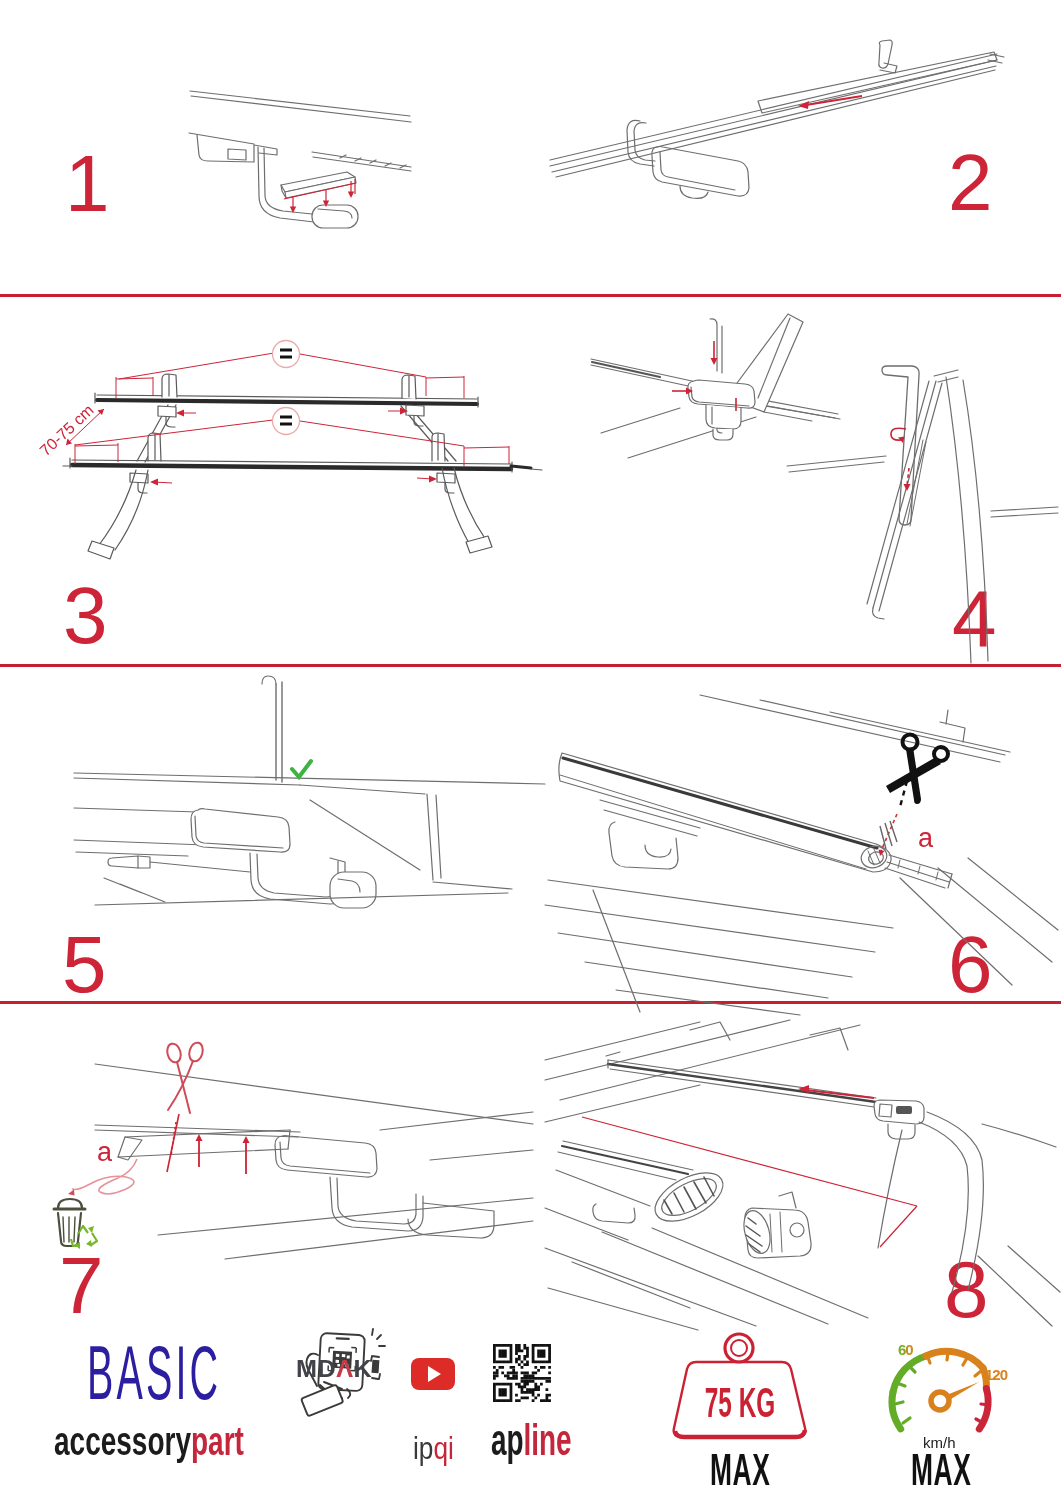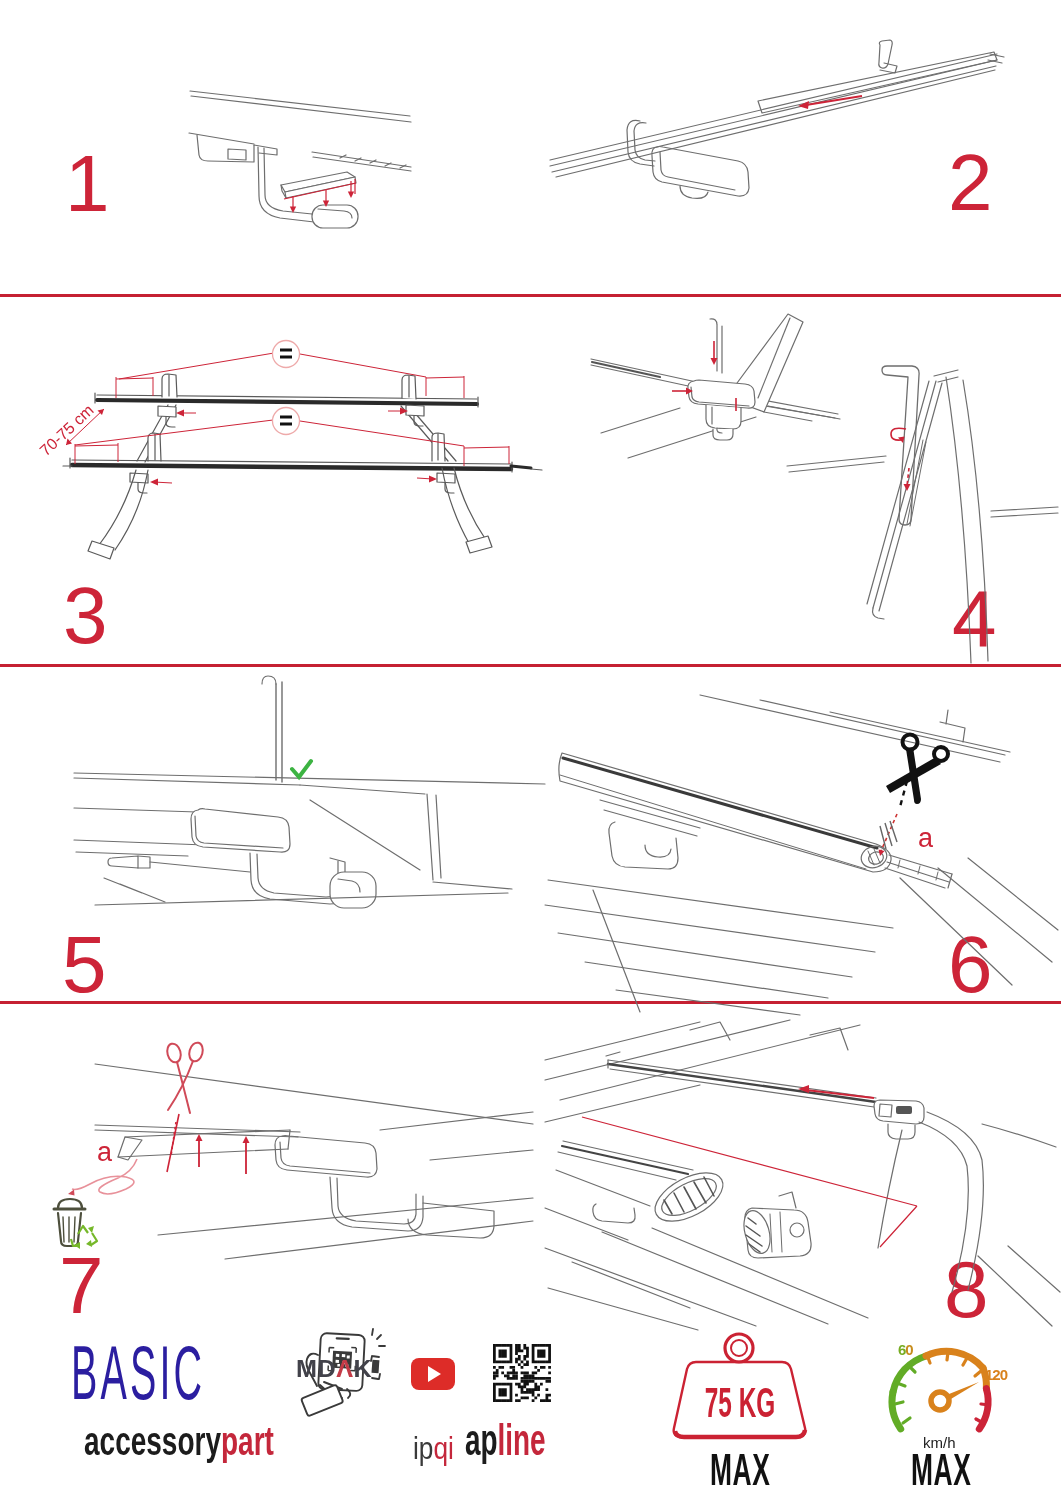--- a/index.html
+++ b/index.html
@@ -396,24 +396,24 @@
  <path d="M582,1117 L917,1206 M917,1206 L880,1247"></path>
  <path d="M806,1090 L874,1098" stroke-width="1.8"></path>
 </g>
 <g fill="#cd2438" stroke="none">
  <path d="M798,1089 l11,-4 l0,8 Z"></path>
 </g>
 </svg>
 <div class="lbl-a" style="left:918px;top:825px;">a</div>
 <div class="lbl-a" style="left:97px;top:1139px;">a</div>
 
-<div class="abs" style="left:71px;top:1335px;width:140px;">
+<div class="abs" style="left:87px;top:1335px;width:140px;">
  <span style="display:inline-block;font-size:76px;line-height:1;color:#2b1ea0;transform:scale(0.52,1.0);transform-origin:left top;letter-spacing:6px;white-space:nowrap;">BASIC</span>
 </div>
-<div class="abs" style="left:84px;top:1421px;">
+<div class="abs" style="left:54px;top:1421px;">
  <span style="display:inline-block;font-size:40px;line-height:1;font-weight:bold;color:#1c1c1c;transform:scale(0.70,1.0);transform-origin:left top;letter-spacing:0px;white-space:nowrap;">accessory<span style="color:#c4273b;">part</span></span>
 </div>
 <svg style="left:290px;top:1325px;" width="110" height="105" viewBox="0 0 110 105">
  <g stroke="#3a3a3a" stroke-width="1.9" fill="none" stroke-linejoin="round" stroke-linecap="round" transform="translate(31,8) rotate(3)">
   <rect x="0" y="0" width="44" height="56" rx="6" fill="#fff"></rect>
   <path d="M16,4.5 L28,4.5" stroke-width="2.2"></path>
  </g>
  <g stroke="#3a3a3a" fill="none" stroke-width="1.5" transform="translate(31,8) rotate(3)">
   <path d="M9,14 l5,0 M9,14 l0,5 M31,13 l5,0 M36,13 l0,5 M9,32 l0,5 M9,37 l5,0 M36,31 l0,5 M31,36 l5,0"></path>
   <rect x="13" y="17" width="19" height="17" fill="#3a3a3a" stroke="none"></rect>
@@ -442,21 +442,21 @@
 <svg style="left:405px;top:1352px;" width="60" height="45" viewBox="0 0 60 45">
  <rect x="6" y="6" width="44" height="32" rx="8" fill="#dd2c28"></rect>
  <path d="M23,14 L36,22 L23,30 Z" fill="#fff"></path>
 </svg>
 <div class="abs" style="left:413px;top:1432px;">
  <span style="display:inline-block;font-size:32px;line-height:1;color:#3a3a3a;transform:scale(0.82,1);transform-origin:left top;">ip<span style="color:#c4273b;">qi</span></span>
 </div>
 <svg style="left:480px;top:1330px;" width="100" height="90" viewBox="480 1330 100 90">
  <path d="M493.0,1344.0h2.76v2.76h-2.76zM495.8,1344.0h2.76v2.76h-2.76zM498.5,1344.0h2.76v2.76h-2.76zM501.3,1344.0h2.76v2.76h-2.76zM504.0,1344.0h2.76v2.76h-2.76zM506.8,1344.0h2.76v2.76h-2.76zM509.6,1344.0h2.76v2.76h-2.76zM515.1,1344.0h2.76v2.76h-2.76zM517.9,1344.0h2.76v2.76h-2.76zM523.4,1344.0h2.76v2.76h-2.76zM531.7,1344.0h2.76v2.76h-2.76zM534.4,1344.0h2.76v2.76h-2.76zM537.2,1344.0h2.76v2.76h-2.76zM540.0,1344.0h2.76v2.76h-2.76zM542.7,1344.0h2.76v2.76h-2.76zM545.5,1344.0h2.76v2.76h-2.76zM548.2,1344.0h2.76v2.76h-2.76zM493.0,1346.8h2.76v2.76h-2.76zM509.6,1346.8h2.76v2.76h-2.76zM515.1,1346.8h2.76v2.76h-2.76zM517.9,1346.8h2.76v2.76h-2.76zM523.4,1346.8h2.76v2.76h-2.76zM526.1,1346.8h2.76v2.76h-2.76zM531.7,1346.8h2.76v2.76h-2.76zM548.2,1346.8h2.76v2.76h-2.76zM493.0,1349.5h2.76v2.76h-2.76zM498.5,1349.5h2.76v2.76h-2.76zM501.3,1349.5h2.76v2.76h-2.76zM504.0,1349.5h2.76v2.76h-2.76zM509.6,1349.5h2.76v2.76h-2.76zM515.1,1349.5h2.76v2.76h-2.76zM517.9,1349.5h2.76v2.76h-2.76zM520.6,1349.5h2.76v2.76h-2.76zM526.1,1349.5h2.76v2.76h-2.76zM531.7,1349.5h2.76v2.76h-2.76zM537.2,1349.5h2.76v2.76h-2.76zM540.0,1349.5h2.76v2.76h-2.76zM542.7,1349.5h2.76v2.76h-2.76zM548.2,1349.5h2.76v2.76h-2.76zM493.0,1352.3h2.76v2.76h-2.76zM498.5,1352.3h2.76v2.76h-2.76zM501.3,1352.3h2.76v2.76h-2.76zM504.0,1352.3h2.76v2.76h-2.76zM509.6,1352.3h2.76v2.76h-2.76zM515.1,1352.3h2.76v2.76h-2.76zM526.1,1352.3h2.76v2.76h-2.76zM531.7,1352.3h2.76v2.76h-2.76zM537.2,1352.3h2.76v2.76h-2.76zM540.0,1352.3h2.76v2.76h-2.76zM542.7,1352.3h2.76v2.76h-2.76zM548.2,1352.3h2.76v2.76h-2.76zM493.0,1355.0h2.76v2.76h-2.76zM498.5,1355.0h2.76v2.76h-2.76zM501.3,1355.0h2.76v2.76h-2.76zM504.0,1355.0h2.76v2.76h-2.76zM509.6,1355.0h2.76v2.76h-2.76zM517.9,1355.0h2.76v2.76h-2.76zM523.4,1355.0h2.76v2.76h-2.76zM526.1,1355.0h2.76v2.76h-2.76zM531.7,1355.0h2.76v2.76h-2.76zM537.2,1355.0h2.76v2.76h-2.76zM540.0,1355.0h2.76v2.76h-2.76zM542.7,1355.0h2.76v2.76h-2.76zM548.2,1355.0h2.76v2.76h-2.76zM493.0,1357.8h2.76v2.76h-2.76zM509.6,1357.8h2.76v2.76h-2.76zM515.1,1357.8h2.76v2.76h-2.76zM517.9,1357.8h2.76v2.76h-2.76zM523.4,1357.8h2.76v2.76h-2.76zM531.7,1357.8h2.76v2.76h-2.76zM548.2,1357.8h2.76v2.76h-2.76zM493.0,1360.6h2.76v2.76h-2.76zM495.8,1360.6h2.76v2.76h-2.76zM498.5,1360.6h2.76v2.76h-2.76zM501.3,1360.6h2.76v2.76h-2.76zM504.0,1360.6h2.76v2.76h-2.76zM506.8,1360.6h2.76v2.76h-2.76zM509.6,1360.6h2.76v2.76h-2.76zM515.1,1360.6h2.76v2.76h-2.76zM520.6,1360.6h2.76v2.76h-2.76zM526.1,1360.6h2.76v2.76h-2.76zM531.7,1360.6h2.76v2.76h-2.76zM534.4,1360.6h2.76v2.76h-2.76zM537.2,1360.6h2.76v2.76h-2.76zM540.0,1360.6h2.76v2.76h-2.76zM542.7,1360.6h2.76v2.76h-2.76zM545.5,1360.6h2.76v2.76h-2.76zM548.2,1360.6h2.76v2.76h-2.76zM517.9,1363.3h2.76v2.76h-2.76zM523.4,1363.3h2.76v2.76h-2.76zM526.1,1363.3h2.76v2.76h-2.76zM493.0,1366.1h2.76v2.76h-2.76zM498.5,1366.1h2.76v2.76h-2.76zM501.3,1366.1h2.76v2.76h-2.76zM509.6,1366.1h2.76v2.76h-2.76zM512.3,1366.1h2.76v2.76h-2.76zM520.6,1366.1h2.76v2.76h-2.76zM534.4,1366.1h2.76v2.76h-2.76zM540.0,1366.1h2.76v2.76h-2.76zM542.7,1366.1h2.76v2.76h-2.76zM548.2,1366.1h2.76v2.76h-2.76zM495.8,1368.9h2.76v2.76h-2.76zM512.3,1368.9h2.76v2.76h-2.76zM537.2,1368.9h2.76v2.76h-2.76zM493.0,1371.6h2.76v2.76h-2.76zM495.8,1371.6h2.76v2.76h-2.76zM501.3,1371.6h2.76v2.76h-2.76zM506.8,1371.6h2.76v2.76h-2.76zM509.6,1371.6h2.76v2.76h-2.76zM512.3,1371.6h2.76v2.76h-2.76zM515.1,1371.6h2.76v2.76h-2.76zM520.6,1371.6h2.76v2.76h-2.76zM523.4,1371.6h2.76v2.76h-2.76zM526.1,1371.6h2.76v2.76h-2.76zM531.7,1371.6h2.76v2.76h-2.76zM534.4,1371.6h2.76v2.76h-2.76zM548.2,1371.6h2.76v2.76h-2.76zM493.0,1374.4h2.76v2.76h-2.76zM495.8,1374.4h2.76v2.76h-2.76zM504.0,1374.4h2.76v2.76h-2.76zM506.8,1374.4h2.76v2.76h-2.76zM512.3,1374.4h2.76v2.76h-2.76zM515.1,1374.4h2.76v2.76h-2.76zM523.4,1374.4h2.76v2.76h-2.76zM526.1,1374.4h2.76v2.76h-2.76zM528.9,1374.4h2.76v2.76h-2.76zM531.7,1374.4h2.76v2.76h-2.76zM493.0,1377.1h2.76v2.76h-2.76zM506.8,1377.1h2.76v2.76h-2.76zM509.6,1377.1h2.76v2.76h-2.76zM512.3,1377.1h2.76v2.76h-2.76zM515.1,1377.1h2.76v2.76h-2.76zM520.6,1377.1h2.76v2.76h-2.76zM523.4,1377.1h2.76v2.76h-2.76zM526.1,1377.1h2.76v2.76h-2.76zM528.9,1377.1h2.76v2.76h-2.76zM531.7,1377.1h2.76v2.76h-2.76zM534.4,1377.1h2.76v2.76h-2.76zM537.2,1377.1h2.76v2.76h-2.76zM540.0,1377.1h2.76v2.76h-2.76zM542.7,1377.1h2.76v2.76h-2.76zM545.5,1377.1h2.76v2.76h-2.76zM548.2,1377.1h2.76v2.76h-2.76zM520.6,1379.9h2.76v2.76h-2.76zM523.4,1379.9h2.76v2.76h-2.76zM526.1,1379.9h2.76v2.76h-2.76zM528.9,1379.9h2.76v2.76h-2.76zM531.7,1379.9h2.76v2.76h-2.76zM545.5,1379.9h2.76v2.76h-2.76zM548.2,1379.9h2.76v2.76h-2.76zM493.0,1382.7h2.76v2.76h-2.76zM495.8,1382.7h2.76v2.76h-2.76zM498.5,1382.7h2.76v2.76h-2.76zM501.3,1382.7h2.76v2.76h-2.76zM504.0,1382.7h2.76v2.76h-2.76zM506.8,1382.7h2.76v2.76h-2.76zM509.6,1382.7h2.76v2.76h-2.76zM515.1,1382.7h2.76v2.76h-2.76zM517.9,1382.7h2.76v2.76h-2.76zM523.4,1382.7h2.76v2.76h-2.76zM526.1,1382.7h2.76v2.76h-2.76zM534.4,1382.7h2.76v2.76h-2.76zM540.0,1382.7h2.76v2.76h-2.76zM493.0,1385.4h2.76v2.76h-2.76zM509.6,1385.4h2.76v2.76h-2.76zM517.9,1385.4h2.76v2.76h-2.76zM520.6,1385.4h2.76v2.76h-2.76zM523.4,1385.4h2.76v2.76h-2.76zM534.4,1385.4h2.76v2.76h-2.76zM537.2,1385.4h2.76v2.76h-2.76zM493.0,1388.2h2.76v2.76h-2.76zM498.5,1388.2h2.76v2.76h-2.76zM501.3,1388.2h2.76v2.76h-2.76zM504.0,1388.2h2.76v2.76h-2.76zM509.6,1388.2h2.76v2.76h-2.76zM520.6,1388.2h2.76v2.76h-2.76zM526.1,1388.2h2.76v2.76h-2.76zM528.9,1388.2h2.76v2.76h-2.76zM531.7,1388.2h2.76v2.76h-2.76zM534.4,1388.2h2.76v2.76h-2.76zM537.2,1388.2h2.76v2.76h-2.76zM545.5,1388.2h2.76v2.76h-2.76zM493.0,1391.0h2.76v2.76h-2.76zM498.5,1391.0h2.76v2.76h-2.76zM501.3,1391.0h2.76v2.76h-2.76zM504.0,1391.0h2.76v2.76h-2.76zM509.6,1391.0h2.76v2.76h-2.76zM520.6,1391.0h2.76v2.76h-2.76zM523.4,1391.0h2.76v2.76h-2.76zM526.1,1391.0h2.76v2.76h-2.76zM528.9,1391.0h2.76v2.76h-2.76zM531.7,1391.0h2.76v2.76h-2.76zM493.0,1393.7h2.76v2.76h-2.76zM498.5,1393.7h2.76v2.76h-2.76zM501.3,1393.7h2.76v2.76h-2.76zM504.0,1393.7h2.76v2.76h-2.76zM509.6,1393.7h2.76v2.76h-2.76zM515.1,1393.7h2.76v2.76h-2.76zM531.7,1393.7h2.76v2.76h-2.76zM537.2,1393.7h2.76v2.76h-2.76zM545.5,1393.7h2.76v2.76h-2.76zM548.2,1393.7h2.76v2.76h-2.76zM493.0,1396.5h2.76v2.76h-2.76zM509.6,1396.5h2.76v2.76h-2.76zM520.6,1396.5h2.76v2.76h-2.76zM523.4,1396.5h2.76v2.76h-2.76zM526.1,1396.5h2.76v2.76h-2.76zM534.4,1396.5h2.76v2.76h-2.76zM545.5,1396.5h2.76v2.76h-2.76zM493.0,1399.2h2.76v2.76h-2.76zM495.8,1399.2h2.76v2.76h-2.76zM498.5,1399.2h2.76v2.76h-2.76zM501.3,1399.2h2.76v2.76h-2.76zM504.0,1399.2h2.76v2.76h-2.76zM506.8,1399.2h2.76v2.76h-2.76zM509.6,1399.2h2.76v2.76h-2.76zM515.1,1399.2h2.76v2.76h-2.76zM517.9,1399.2h2.76v2.76h-2.76zM531.7,1399.2h2.76v2.76h-2.76zM540.0,1399.2h2.76v2.76h-2.76zM542.7,1399.2h2.76v2.76h-2.76zM545.5,1399.2h2.76v2.76h-2.76zM548.2,1399.2h2.76v2.76h-2.76z" fill="#111"></path>
 </svg>
-<div class="abs" style="left:465px;top:1417px;">
+<div class="abs" style="left:491px;top:1417px;">
  <span style="display:inline-block;font-size:45px;line-height:1;font-weight:bold;color:#1c1c1c;transform:scale(0.62,1.0);transform-origin:left top;">ap<span style="color:#c4273b;">line</span></span>
 </div>
 
 <svg style="left:660px;top:1325px;" width="160" height="175" viewBox="0 0 160 175">
  <g stroke="#cb2233" fill="none">
   <circle cx="79" cy="23" r="14" stroke-width="3.2"></circle>
   <circle cx="79" cy="23" r="8" stroke-width="2"></circle>
   <path d="M36,37 Q29,37 27,44 L14,103 Q12,112 22,112 L137,112 Q147,112 145,103 L131,44 Q129,37 122,37 Z" stroke-width="2.4"></path>
   <path d="M15,106 Q16,112 24,112 L136,112 Q144,112 145,105" stroke-width="4.5"></path>
  </g>

